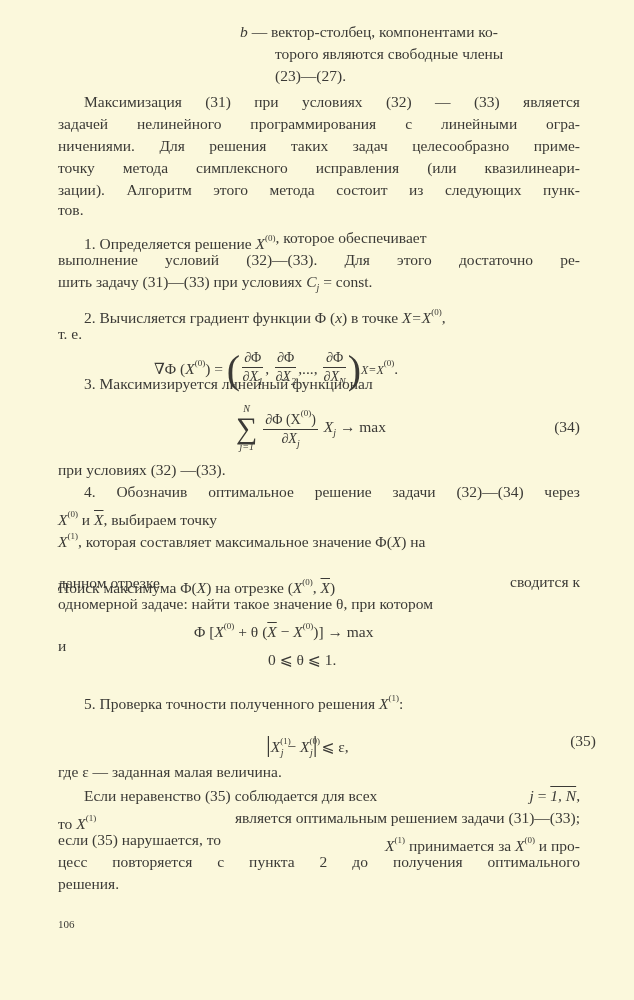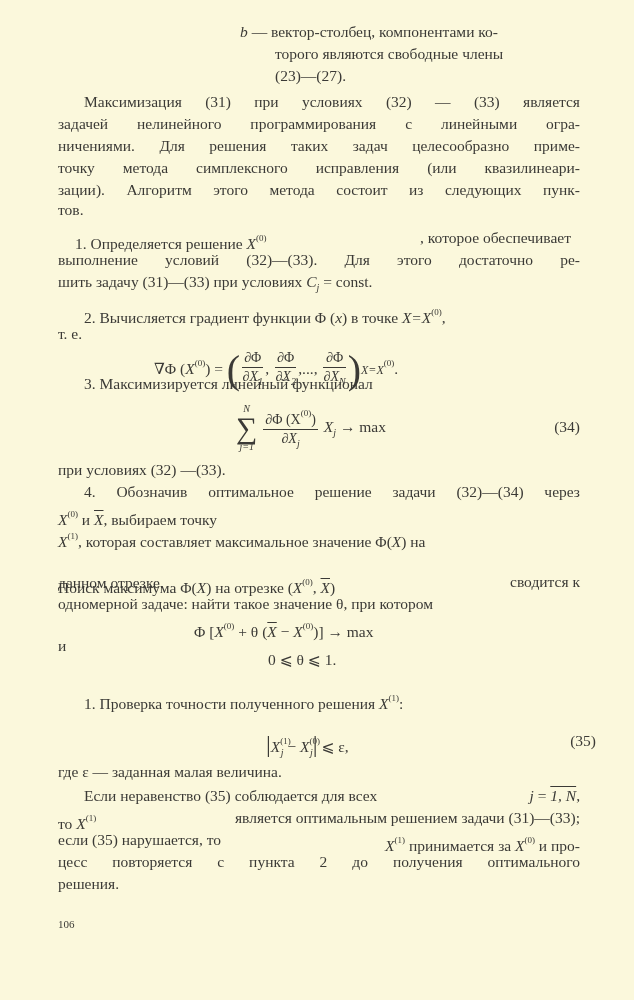--- a/index.html
+++ b/index.html
@@ -40,21 +40,21 @@
   <div class="ln" style="left:217px; top:44px;">торого являются свободные члены</div>
   <div class="ln" style="left:217px; top:66px;">(23)—(27).</div>
 
   <div class="ln j" style="top:92px; padding-left:26px; width:496px;">Максимизация (31) при условиях (32) — (33) является</div>
   <div class="ln j" style="top:114px;">задачей нелинейного программирования с линейными огра-</div>
   <div class="ln j" style="top:136px;">ничениями. Для решения таких задач целесообразно приме-</div>
   <div class="ln j" style="top:158px;">точку метода симплексного исправления (или квазилинеари-</div>
   <div class="ln j" style="top:180px;">зации). Алгоритм этого метода состоит из следующих пунк-</div>
   <div class="ln" style="top:200px;">тов.</div>
 
-  <div class="ln" style="top:228px; left:17px; width:496px; display:flex; justify-content:space-between;">
+  <div class="ln" style="top:228px; left:26px; width:496px; display:flex; justify-content:flex-start;">
     <span><span>1. Определяется решение</span> <span class="it">X</span><sup>(0)</sup></span>
     <span>, которое обеспечивает</span>
   </div>
   <div class="ln j" style="top:250px;">выполнение условий (32)—(33). Для этого достаточно ре-</div>
   <div class="ln" style="top:272px;text-align:right;">
     <span>шить задачу (31)—(33) при условиях</span>
     <span class="it">C</span><sub class="it">j</sub><span> = const.</span>
   </div>
 
   <div class="ln" style="top:302px; left:26px; width:496px;">
@@ -95,21 +95,21 @@
   </div>
   <div class="ln" style="top:594px;">одномерной задаче: найти такое значение θ, при котором</div>
 
   <div class="ln" style="top:616px; left:136px;">
     <span>Φ [</span><span class="it">X</span><sup>(0)</sup><span> + θ (</span><span class="it ovl">X</span><span> − </span><span class="it">X</span><sup>(0)</sup><span>)] → max</span>
   </div>
   <div class="ln" style="top:636px;">и</div>
   <div class="ln" style="top:650px; left:210px;">0 ⩽ θ ⩽ 1.</div>
 
   <div class="ln" style="top:688px; left:26px;">
-    <span>1. Проверка точности полученного решения</span>
+    <span>5. Проверка точности полученного решения</span>
     <span class="it">X</span><sup>(1)</sup><span>:</span>
   </div>
   <div class="ln" style="top:726px; left:192px; width:330px; line-height:30px;margin-left:16px;">
     <span style="font-size:24px;">|</span><span class="it">X</span><sup>(1)</sup><sub class="it" style="margin-left:-10px;">j</sub>
     <span>−</span>
     <span class="it">X</span><sup>(0)</sup><sub class="it" style="margin-left:-10px;">j</sub><span style="font-size:24px;">|</span>
     <span>⩽ ε,</span>
     <span class="eqnum">(35)</span>
   </div>
   <div class="ln" style="top:762px;">где ε — заданная малая величина.</div>

